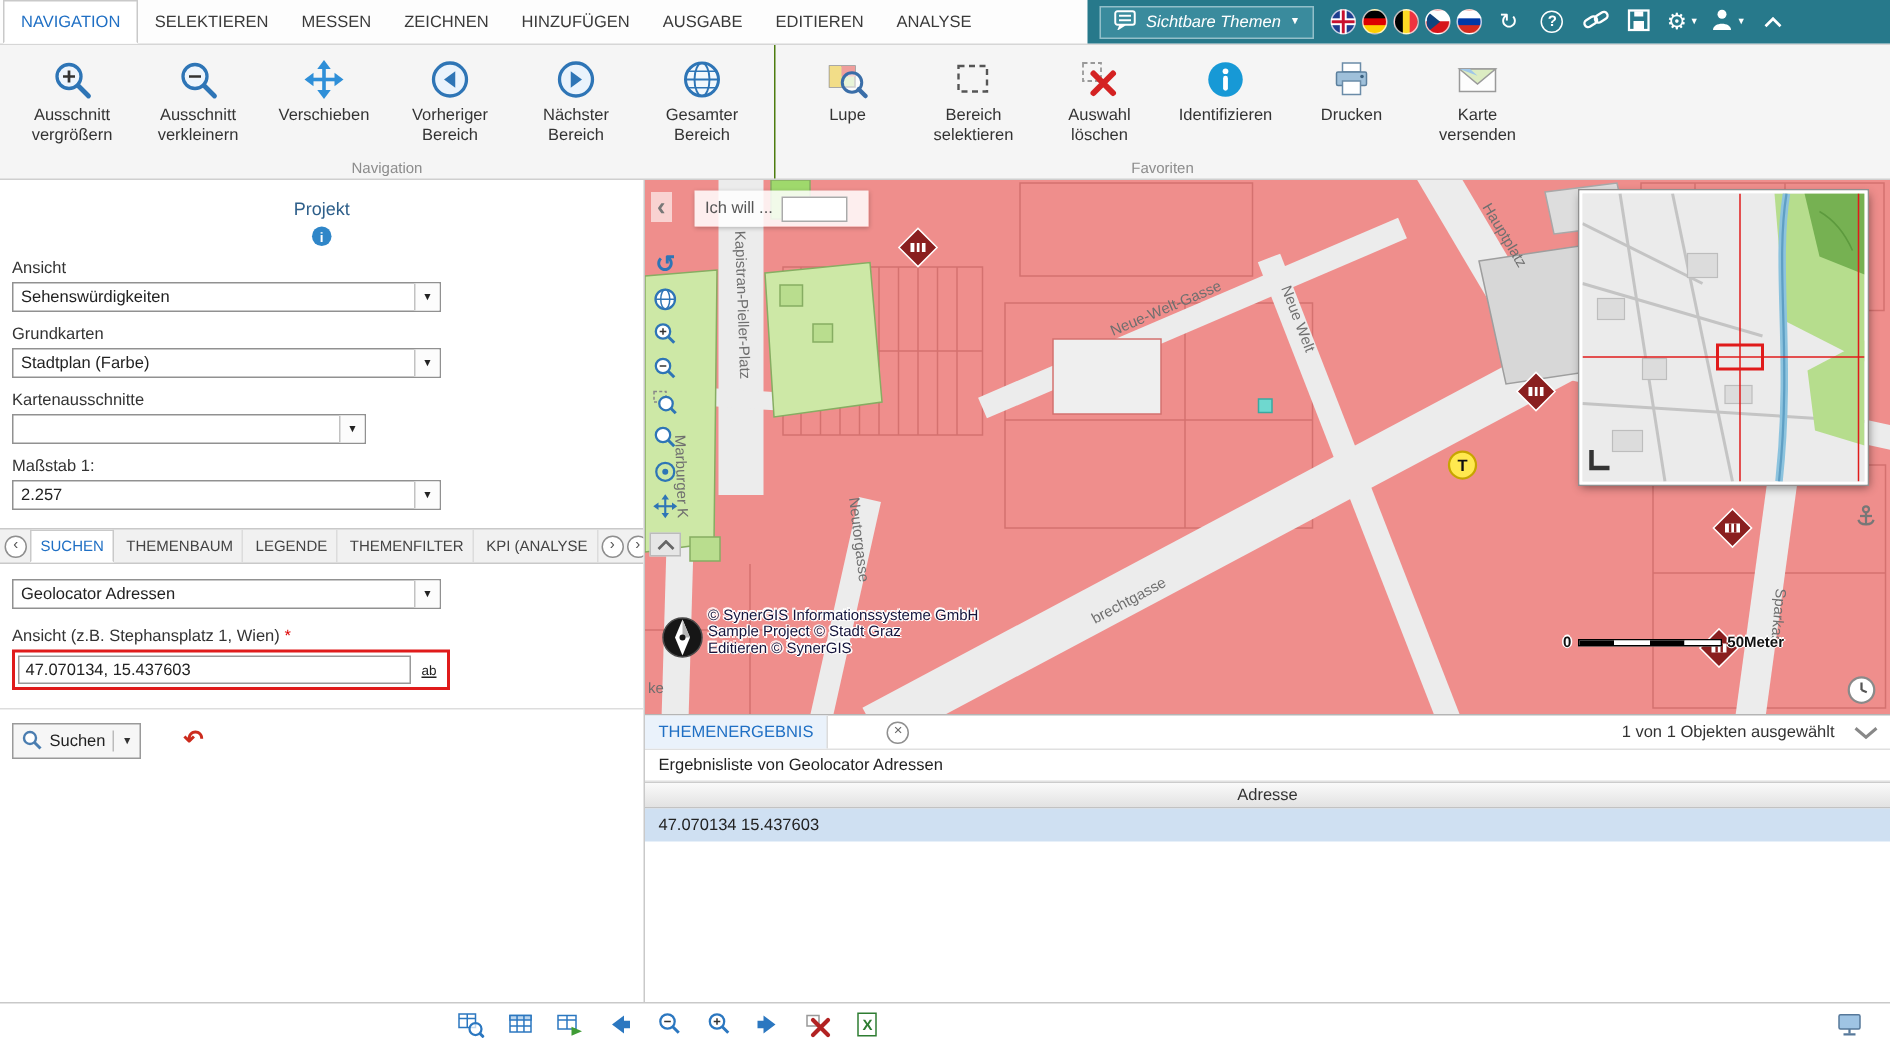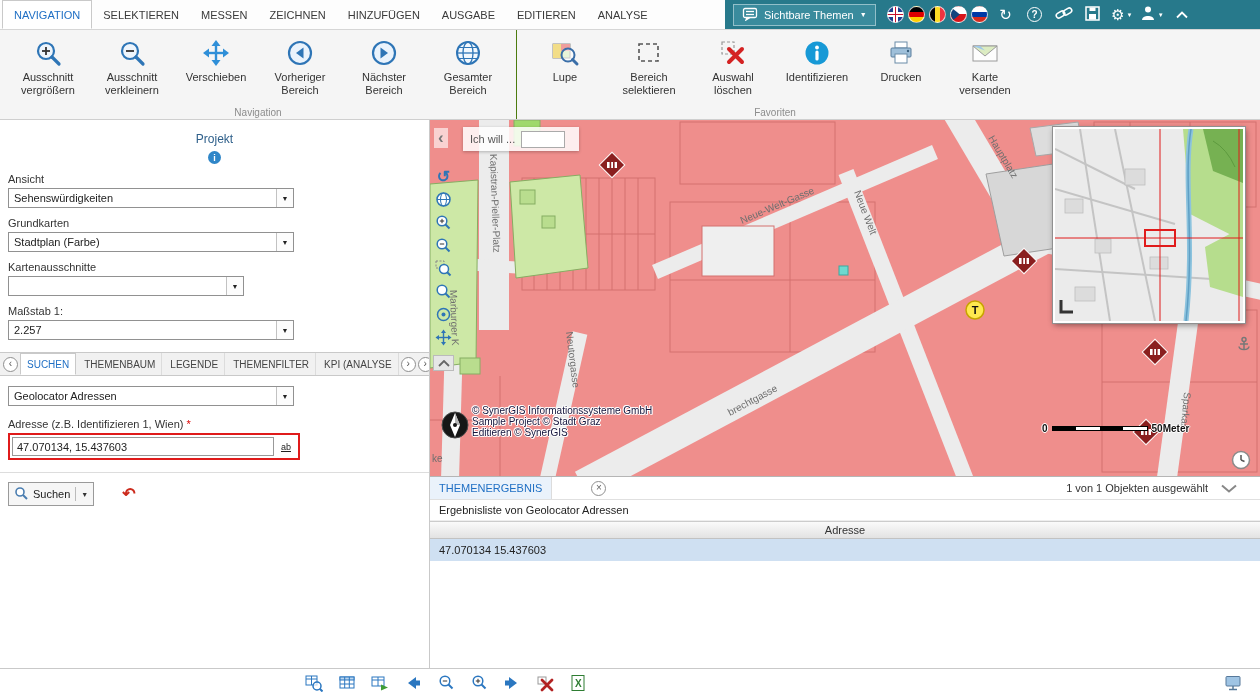--- a/index.html
+++ b/index.html
@@ -7,21 +7,21 @@
   font-family:"Liberation Sans",sans-serif;font-size:12px;color:#333;}
 button{font-family:inherit;background:none;border:none;cursor:pointer;}
 
 
 .menubar{height:30px;display:flex;align-items:stretch;background:#fdfdfd;border-bottom:1px solid #d6d6d6;}
 .tabs{display:flex;padding-left:2px;}
 .tab{padding:0 11px;display:flex;align-items:center;font-size:11px;color:#3a3a3a;white-space:nowrap;}
 .tab.active{color:#1f6fc4;background:#fff;border:1px solid #c9c9c9;border-bottom:1px solid #fff;}
 .menu-right{margin-left:auto;width:535px;background:#27798b;display:flex;align-items:center;gap:7px;padding:0 8px;}
 .themes-btn{display:flex;align-items:center;gap:6px;height:22px;padding:0 8px;background:#3a8b9d;
-  border:1px solid rgba(255,255,255,.45);color:#fff;font-size:11px;white-space:nowrap;}
+  border:1px solid rgba(255,255,255,.45);color:#fff;font-size:11px;white-space:nowrap;font-style:italic;}
 .themes-caret{font-size:7px;color:#fff;}
 .flags{display:flex;gap:4px;margin-left:4px;}
 .flag{width:17px;height:17px;border-radius:50%;border:1px solid rgba(255,255,255,.75);position:relative;overflow:hidden;flex:0 0 auto;}
 .flag-uk{background:
  linear-gradient(0deg,transparent 44%,#c8102e 44%,#c8102e 56%,transparent 56%),
  linear-gradient(90deg,transparent 44%,#c8102e 44%,#c8102e 56%,transparent 56%),
  linear-gradient(0deg,transparent 34%,#fff 34%,#fff 66%,transparent 66%),
  linear-gradient(90deg,transparent 34%,#fff 34%,#fff 66%,transparent 66%),#1e3e8f;}
 .flag-de{background:linear-gradient(180deg,#000 33%,#dd0000 33% 66%,#ffce00 66%);}
 .flag-be{background:linear-gradient(90deg,#000 33%,#fdda24 33% 66%,#ef3340 66%);}
@@ -99,21 +99,21 @@
 .sb-bar .seg{flex:1;}
 .sb-bar .b{background:#000;}
 .sb-bar .w{background:#fff;}
 
 
 .results{position:absolute;left:0;right:0;bottom:0;height:192px;background:#fff;border-top:1px solid #b5b5b5;font-size:11px;}
 .res-head{height:23px;display:flex;align-items:center;border-bottom:1px solid #e0e0e0;gap:33px;}
 .res-tab{height:100%;display:flex;align-items:center;padding:0 9px;background:#eaf2fb;color:#1f6fc4;border-right:1px solid #dcdcdc;}
 .res-close{width:15px;height:15px;border:1px solid #8f8f8f;border-radius:50%;font-size:10px;line-height:12px;text-align:center;
   color:#666;margin-left:6px;background:#fff;padding:0;}
-.res-right{margin-left:auto;display:flex;align-items:center;gap:10px;padding-right:20px;}
+.res-right{margin-left:auto;display:flex;align-items:center;gap:10px;padding-right:5px;}
 .res-subtitle{height:21px;line-height:21px;padding-left:9px;color:#222;border-bottom:1px solid #eee;}
 .res-colhead{height:18px;line-height:17px;text-align:center;color:#333;background:linear-gradient(#fafafa,#e2e2e2);
   border-top:1px solid #ccc;border-bottom:1px solid #c2c2c2;}
 .res-row{height:23px;display:flex;align-items:center;padding-left:9px;background:#cfe0f2;border-bottom:1px solid #fff;color:#222;cursor:pointer;}
 
 
 .bottombar{height:28px;background:#fff;border-top:1px solid #c9c9c9;position:relative;}
 .bb-icons{position:absolute;left:303px;top:0;height:100%;display:flex;align-items:center;gap:11px;}
 .bbt{width:22px;height:20px;display:flex;align-items:center;justify-content:center;padding:0;}
 .bb-right{position:absolute;right:16px;top:0;height:100%;display:flex;align-items:center;}
@@ -384,21 +384,21 @@
       <button class="scroll-btn">›</button>
       <button class="scroll-btn">›</button>
     </div>
     <div class="sec">
       <div class="select">
         <span class="sv">Geolocator Adressen</span>
         <span class="sb">▼</span>
       </div>
     </div>
     <div class="addr-label">
-      <span>Adresse (z.B. Identifizieren 1, Wien)</span><span> </span><span class="req">*</span>
+      <span>Ansicht (z.B. Stephansplatz 1, Wien)</span><span> </span><span class="req">*</span>
     </div>
     <div class="addr-box">
       <input value="47.070134, 15.437603" style="">
       <button class="ab-btn">ab</button>
     </div>
     <div class="search-row">
       <button class="btn-suchen">
         <span><svg width="14" height="14">
               <circle cx="6" cy="6" r="4" fill="#fff" stroke="#4a7db0" stroke-width="1.6"></circle>
               <line x1="9" y1="9" x2="13" y2="13" stroke="#4a7db0" stroke-width="2"></line>

